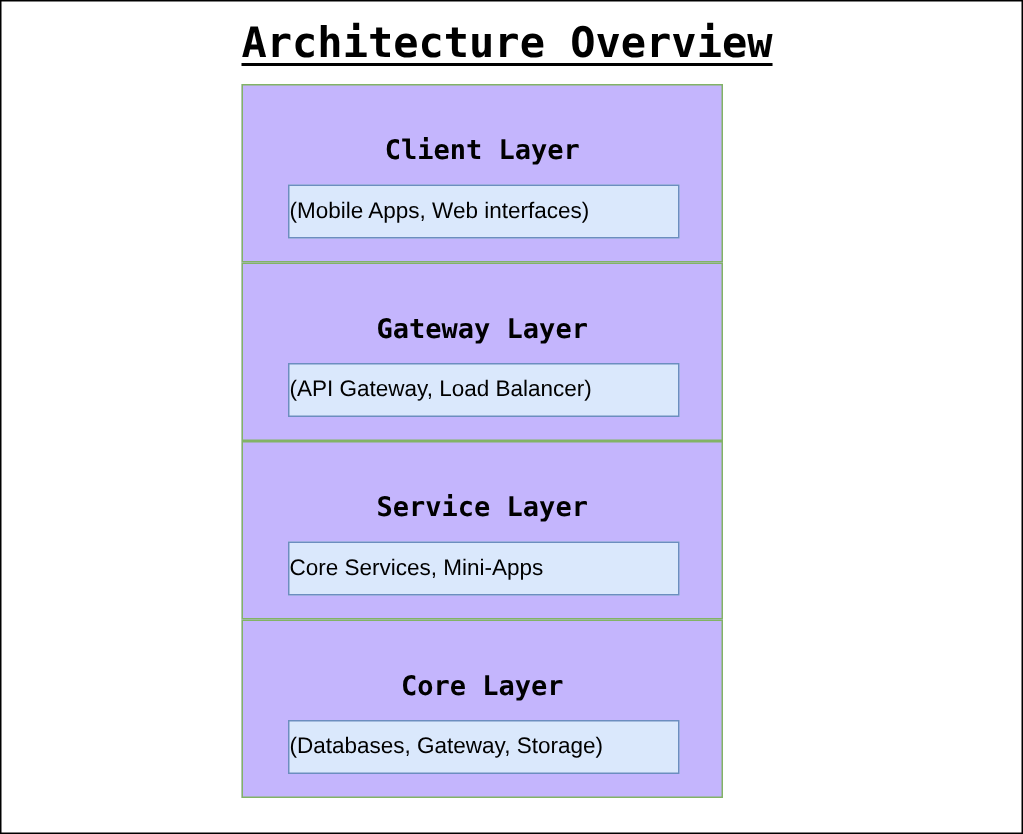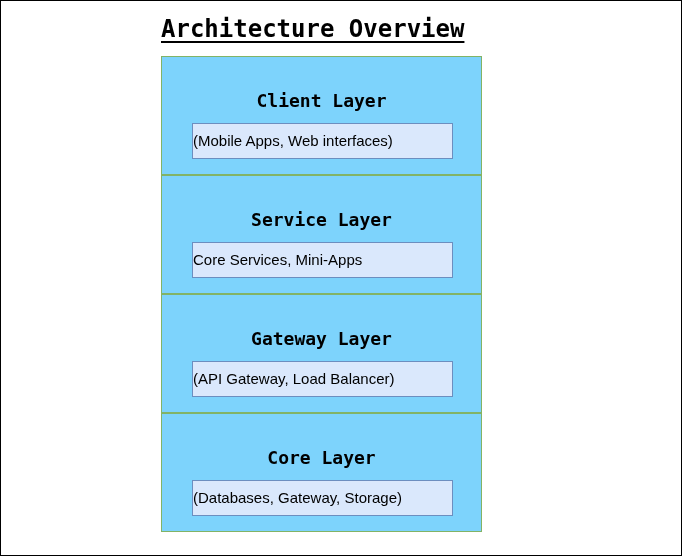--- a/index.html
+++ b/index.html
@@ -22,23 +22,23 @@
     border: 1px solid #000000;
     background: #ffffff;
   }
 
   
   #diagram-title {
     position: absolute;
     left: 160px;
     top: 14px;
     width: 320px;
-    text-align: left;
+    text-align: center;
     font-family: "DejaVu Sans Mono", "Liberation Mono", monospace;
-    font-size: 24px;
+    font-size: 28px;
     font-weight: bold;
     line-height: 28px;
     color: #000000;
     letter-spacing: 0px;
     text-decoration: underline;
     text-underline-offset: 4px;
     white-space: nowrap;
   }
 
   
@@ -48,21 +48,21 @@
     top: 55px;
     width: 321px;
     height: 476px;
   }
 
   .layer {
     position: relative;
     box-sizing: border-box;
     width: 321px;
     height: 119px;
-    background: #7dd3fc;
+    background: #c4b5fd;
     border: 1px solid #82b366;
     margin-bottom: 0px;
   }
 
   .layer-title {
     position: absolute;
     left: 0;
     top: 33px;
     width: 100%;
     text-align: center;
@@ -106,30 +106,30 @@
   <div id="layer-stack">
 
     <div class="layer">
       <div class="layer-title">Client Layer</div>
       <div class="layer-box">
         <span class="layer-box-label">(Mobile Apps, Web interfaces)</span>
       </div>
     </div>
 
     <div class="layer">
-      <div class="layer-title">Service Layer</div>
+      <div class="layer-title">Gateway Layer</div>
       <div class="layer-box">
-        <span class="layer-box-label">Core Services, Mini-Apps</span>
+        <span class="layer-box-label">(API Gateway, Load Balancer)</span>
       </div>
     </div>
 
     <div class="layer">
-      <div class="layer-title">Gateway Layer</div>
+      <div class="layer-title">Service Layer</div>
       <div class="layer-box">
-        <span class="layer-box-label">(API Gateway, Load Balancer)</span>
+        <span class="layer-box-label">Core Services, Mini-Apps</span>
       </div>
     </div>
 
     <div class="layer">
       <div class="layer-title">Core Layer</div>
       <div class="layer-box">
         <span class="layer-box-label">(Databases, Gateway, Storage)</span>
       </div>
     </div>
 

